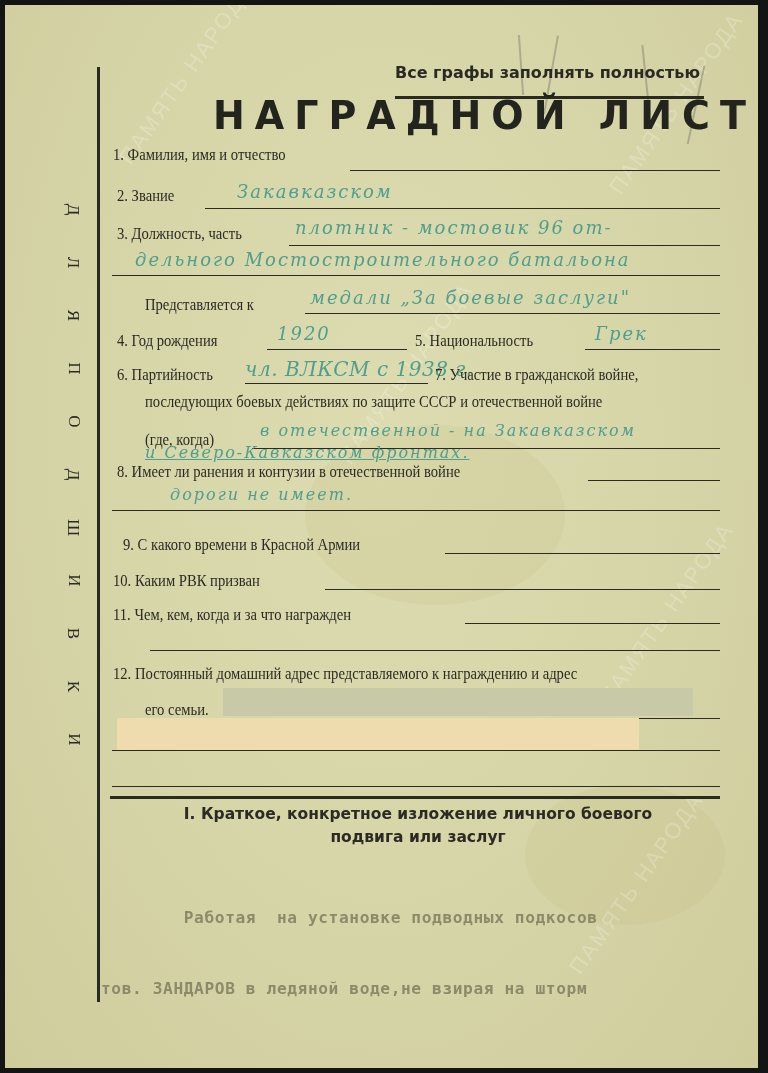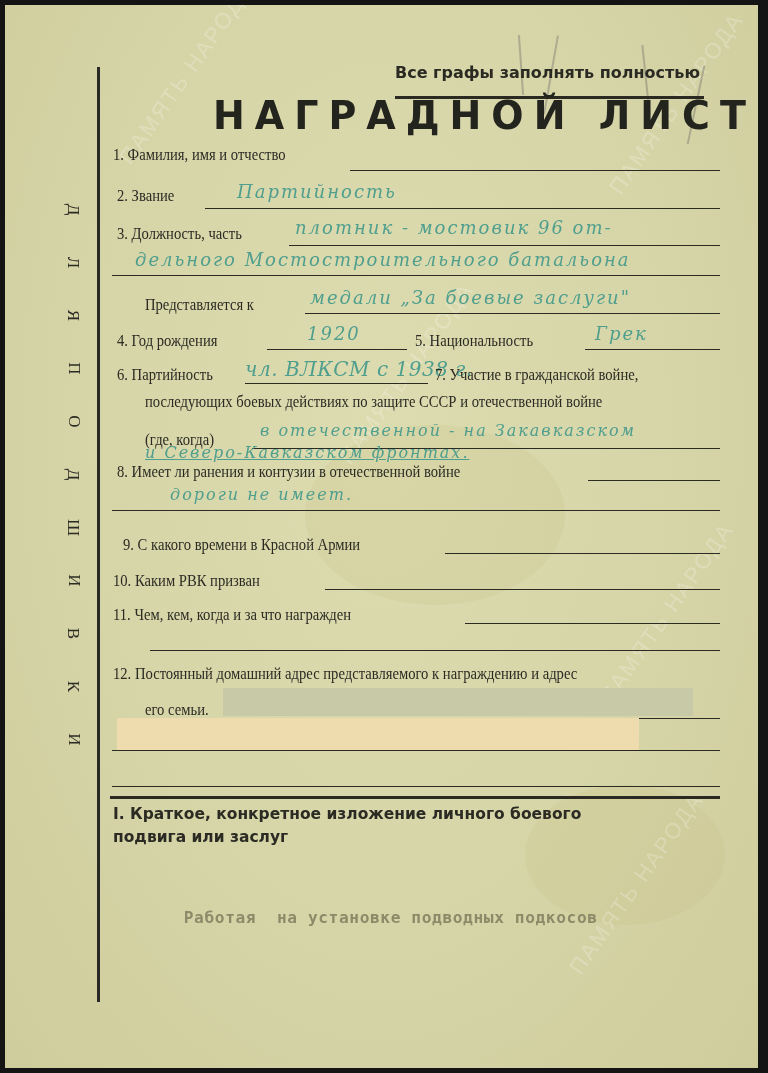--- a/index.html
+++ b/index.html
@@ -63,21 +63,21 @@
       position: absolute; left: 218px; top: 683px; width: 470px; height: 28px;
       background: #c8c9a6;
     }
     .redact-cream {
       position: absolute; left: 112px; top: 713px; width: 522px; height: 32px;
       background: #efdcae;
     }
     .thickline { position: absolute; height: 3px; background: #2a2a22; }
     .section-title {
       position: absolute; left: 108px; top: 798px; width: 610px;
-      font-family: "DejaVu Sans", sans-serif; font-weight: bold;
+      text-align: center; font-family: "DejaVu Sans", sans-serif; font-weight: bold;
       font-size: 15.5px; line-height: 23px; color: #2b2b24;
     }
     .typed {
       position: absolute; left: 96px; top: 854px; width: 660px;
       font-family: "DejaVu Sans Mono", "Liberation Mono", monospace;
       font-size: 16.2px; line-height: 23.5px; color: #8c8a68;
       white-space: pre; font-weight: bold; letter-spacing: 0.6px;
     }
     .pencil {
       position: absolute; width: 2px; background: rgba(120,120,110,0.45);
@@ -118,35 +118,35 @@
   </div>
 
   <div class="notice">Все графы заполнять полностью</div>
   <div class="title">НАГРАДНОЙ ЛИСТ</div>
 
   <div class="row" style="left:108px;top:140px;">1. Фамилия, имя и отчество</div>
   <div class="fill" style="left:345px;top:165px;width:370px;"></div>
 
   <div class="row" style="left:112px;top:181px;">2. Звание</div>
   <div class="fill" style="left:200px;top:203px;width:515px;"></div>
-  <div class="hand" style="left:232px;top:176px;">Партийность</div>
+  <div class="hand" style="left:232px;top:176px;">Закавказском</div>
 
   <div class="row" style="left:112px;top:219px;">3. Должность, часть</div>
   <div class="fill" style="left:284px;top:240px;width:431px;"></div>
   <div class="hand" style="left:290px;top:212px;">плотник - мостовик 96 от-</div>
   <div class="fill" style="left:107px;top:270px;width:608px;"></div>
   <div class="hand" style="left:130px;top:244px;">дельного Мостостроительного батальона</div>
 
   <div class="row" style="left:140px;top:290px;">Представляется к</div>
   <div class="fill" style="left:300px;top:308px;width:415px;"></div>
   <div class="hand" style="left:305px;top:282px;">медали „За боевые заслуги"</div>
 
   <div class="row" style="left:112px;top:326px;">4. Год рождения</div>
   <div class="fill" style="left:262px;top:344px;width:140px;"></div>
-  <div class="hand" style="left:302px;top:318px;text-align:center;">1920</div>
+  <div class="hand" style="left:272px;top:318px;text-align:center;">1920</div>
   <div class="row" style="left:410px;top:326px;">5. Национальность</div>
   <div class="fill" style="left:580px;top:344px;width:135px;"></div>
   <div class="hand" style="left:590px;top:318px;">Грек</div>
 
   <div class="row" style="left:112px;top:360px;">6. Партийность</div>
   <div class="fill" style="left:240px;top:378px;width:183px;"></div>
   <div class="hand" style="left:240px;top:352px;font-size:20px;letter-spacing:0.5px;">чл. ВЛКСМ с 1938 г.</div>
   <div class="row" style="left:430px;top:360px;">7. Участие в гражданской войне,</div>
   <div class="row" style="left:140px;top:387px;">последующих боевых действиях по защите СССР и отечественной войне</div>
   <div class="row" style="left:140px;top:425px;">(где, когда)</div>
@@ -179,17 +179,18 @@
 
   <div class="thickline" style="left:105px;top:791px;width:610px;"></div>
 
   <div class="section-title">
     <div>I. Краткое, конкретное изложение личного боевого</div>
     <div>подвига или заслуг</div>
   </div>
 
   <div class="typed">
     <div>        Работая  на установке подводных подкосов</div>
+    <div>тов. ЗАНДАРОВ в ледяной воде,не взирая на шторм</div>
     
     
     
   </div>
 </div>
 
 </body></html>

